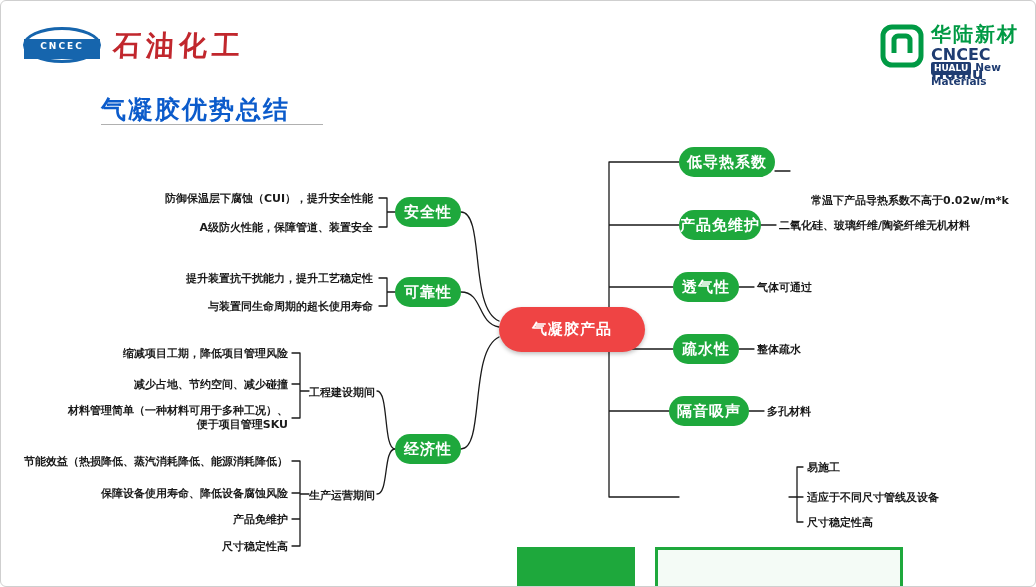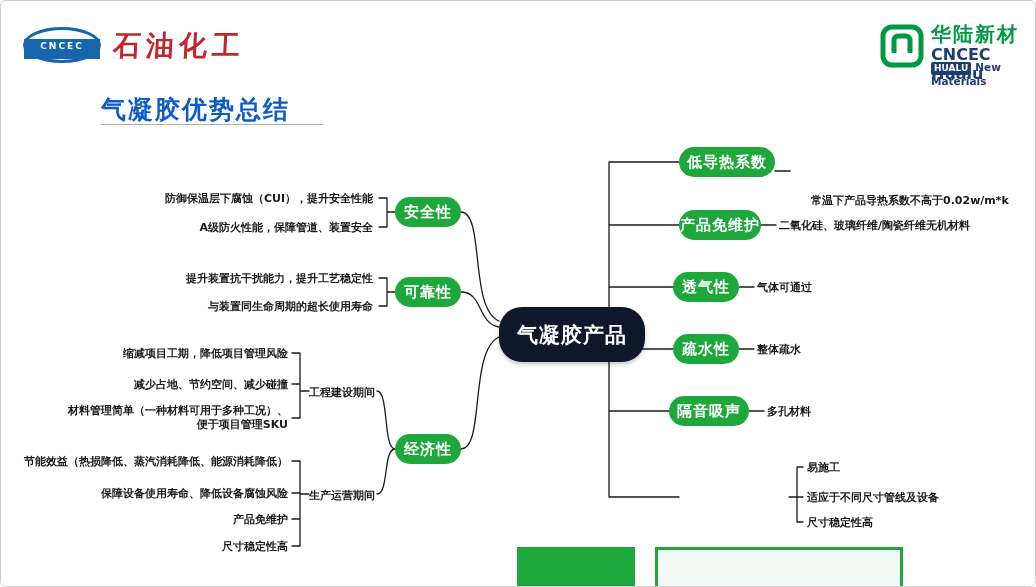--- a/index.html
+++ b/index.html
@@ -23,22 +23,22 @@
   .hualu-line3 { position:absolute; left:930px; top:60px; font-size:10.5px; font-weight:bold; color:#1f3c71; }
   .hualu-tag { display:inline-block; background:#1f3c71; color:#fff; font-size:9px; font-weight:bold;
                padding:0 3px; border-radius:2px; margin-right:4px; line-height:13px; vertical-align:middle; }
 
   
   .page-title { position:absolute; left:100px; top:92px; font-size:25px; font-weight:bold;
                 color:#0b5bcb; letter-spacing:2px; }
   .title-rule { position:absolute; left:100px; top:123px; width:222px; height:1px; background:#b0b0b0; }
 
   
-  .center-node { position:absolute; left:498px; top:306px; width:146px; height:55px; background:#0f172a;
-                 color:#fff; font-weight:bold; font-size:21px; border-radius:23px;
+  .center-node { position:absolute; left:498px; top:306px; width:146px; height:45px; background:#ef4444;
+                 color:#fff; font-weight:bold; font-size:15px; border-radius:23px;
                  display:flex; align-items:center; justify-content:center; letter-spacing:1px;
                  box-shadow:0 2px 4px rgba(0,0,0,.25); }
   .pill { position:absolute; height:30px; background:#1ea83c; color:#fff; font-weight:bold; font-size:15px;
           border-radius:16px; display:flex; align-items:center; justify-content:center; letter-spacing:1px; }
 
   
   .note { position:absolute; font-size:11px; font-weight:bold; color:#1a1a1a; white-space:nowrap; }
   .note.wrap { white-space:normal; text-align:right; width:230px; line-height:14px; }
   .grouplabel { position:absolute; font-size:11px; font-weight:bold; color:#1a1a1a; white-space:nowrap; }
 

